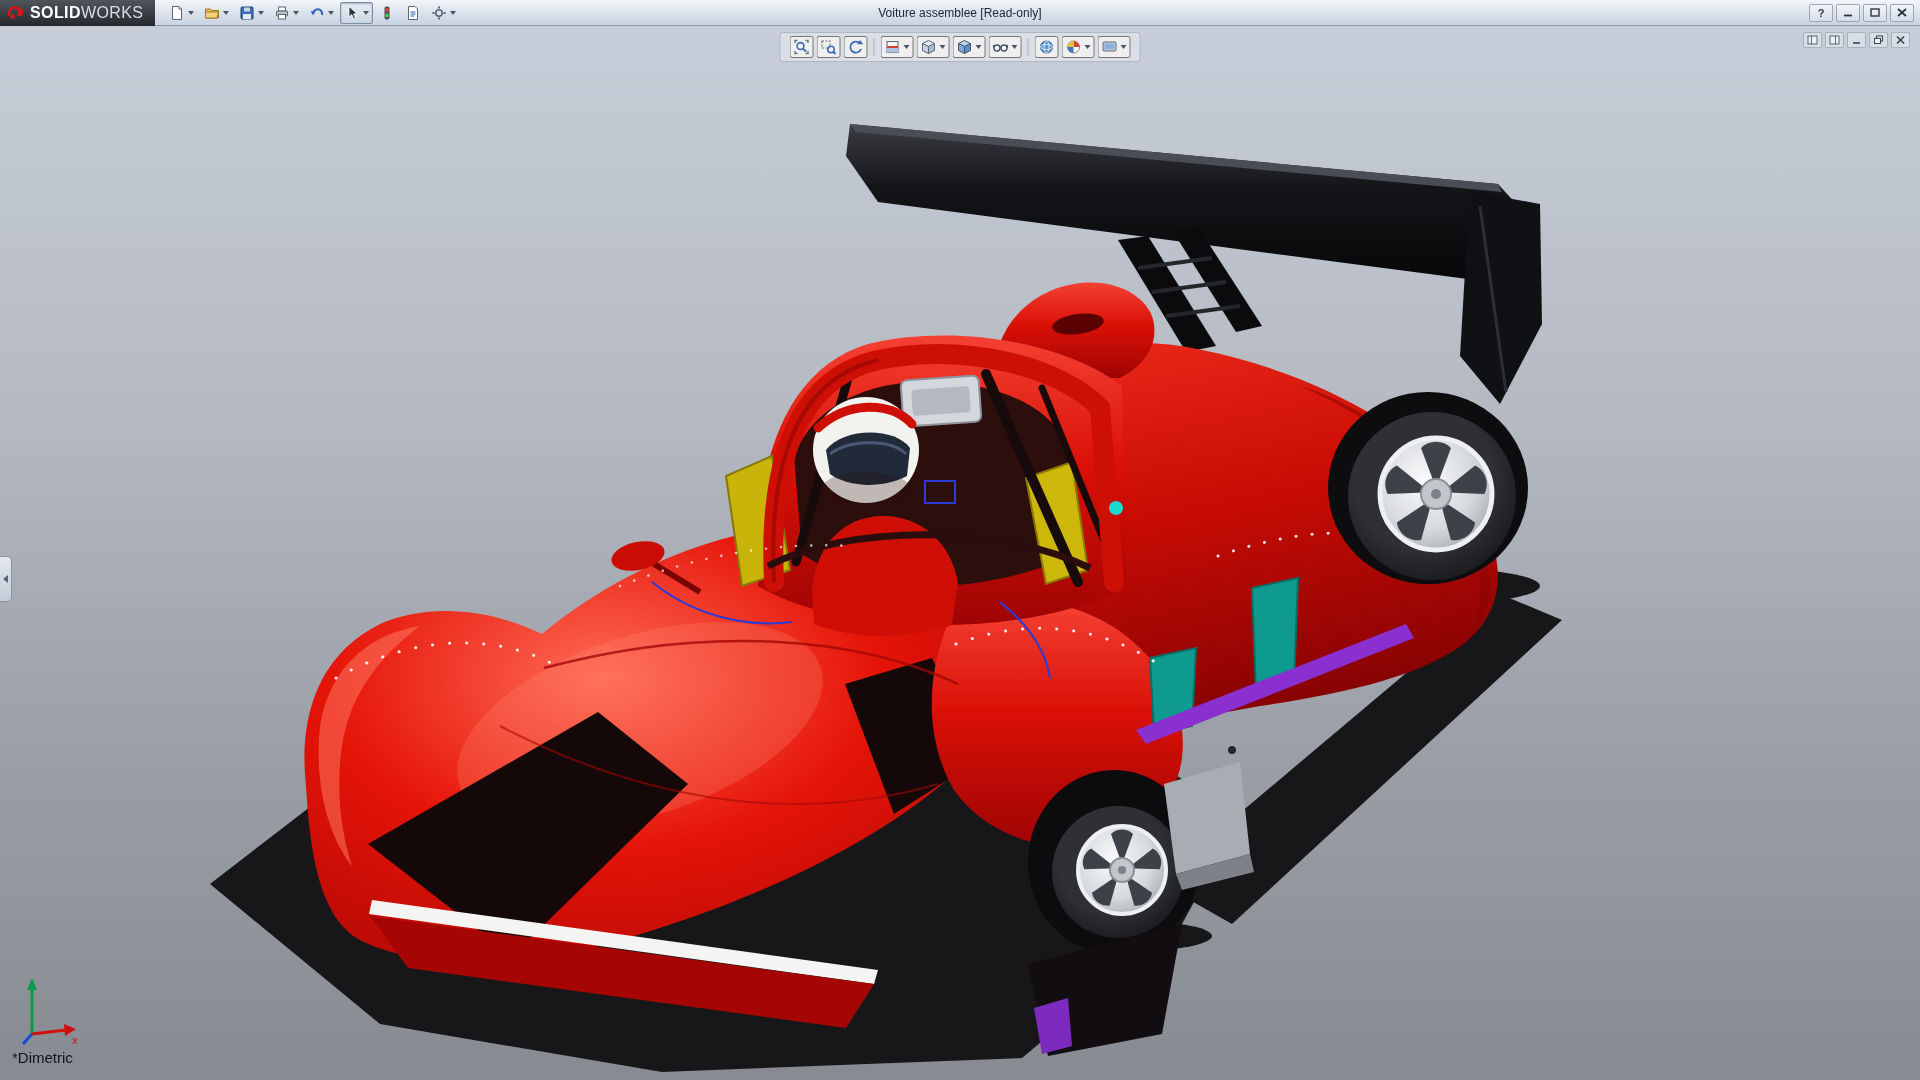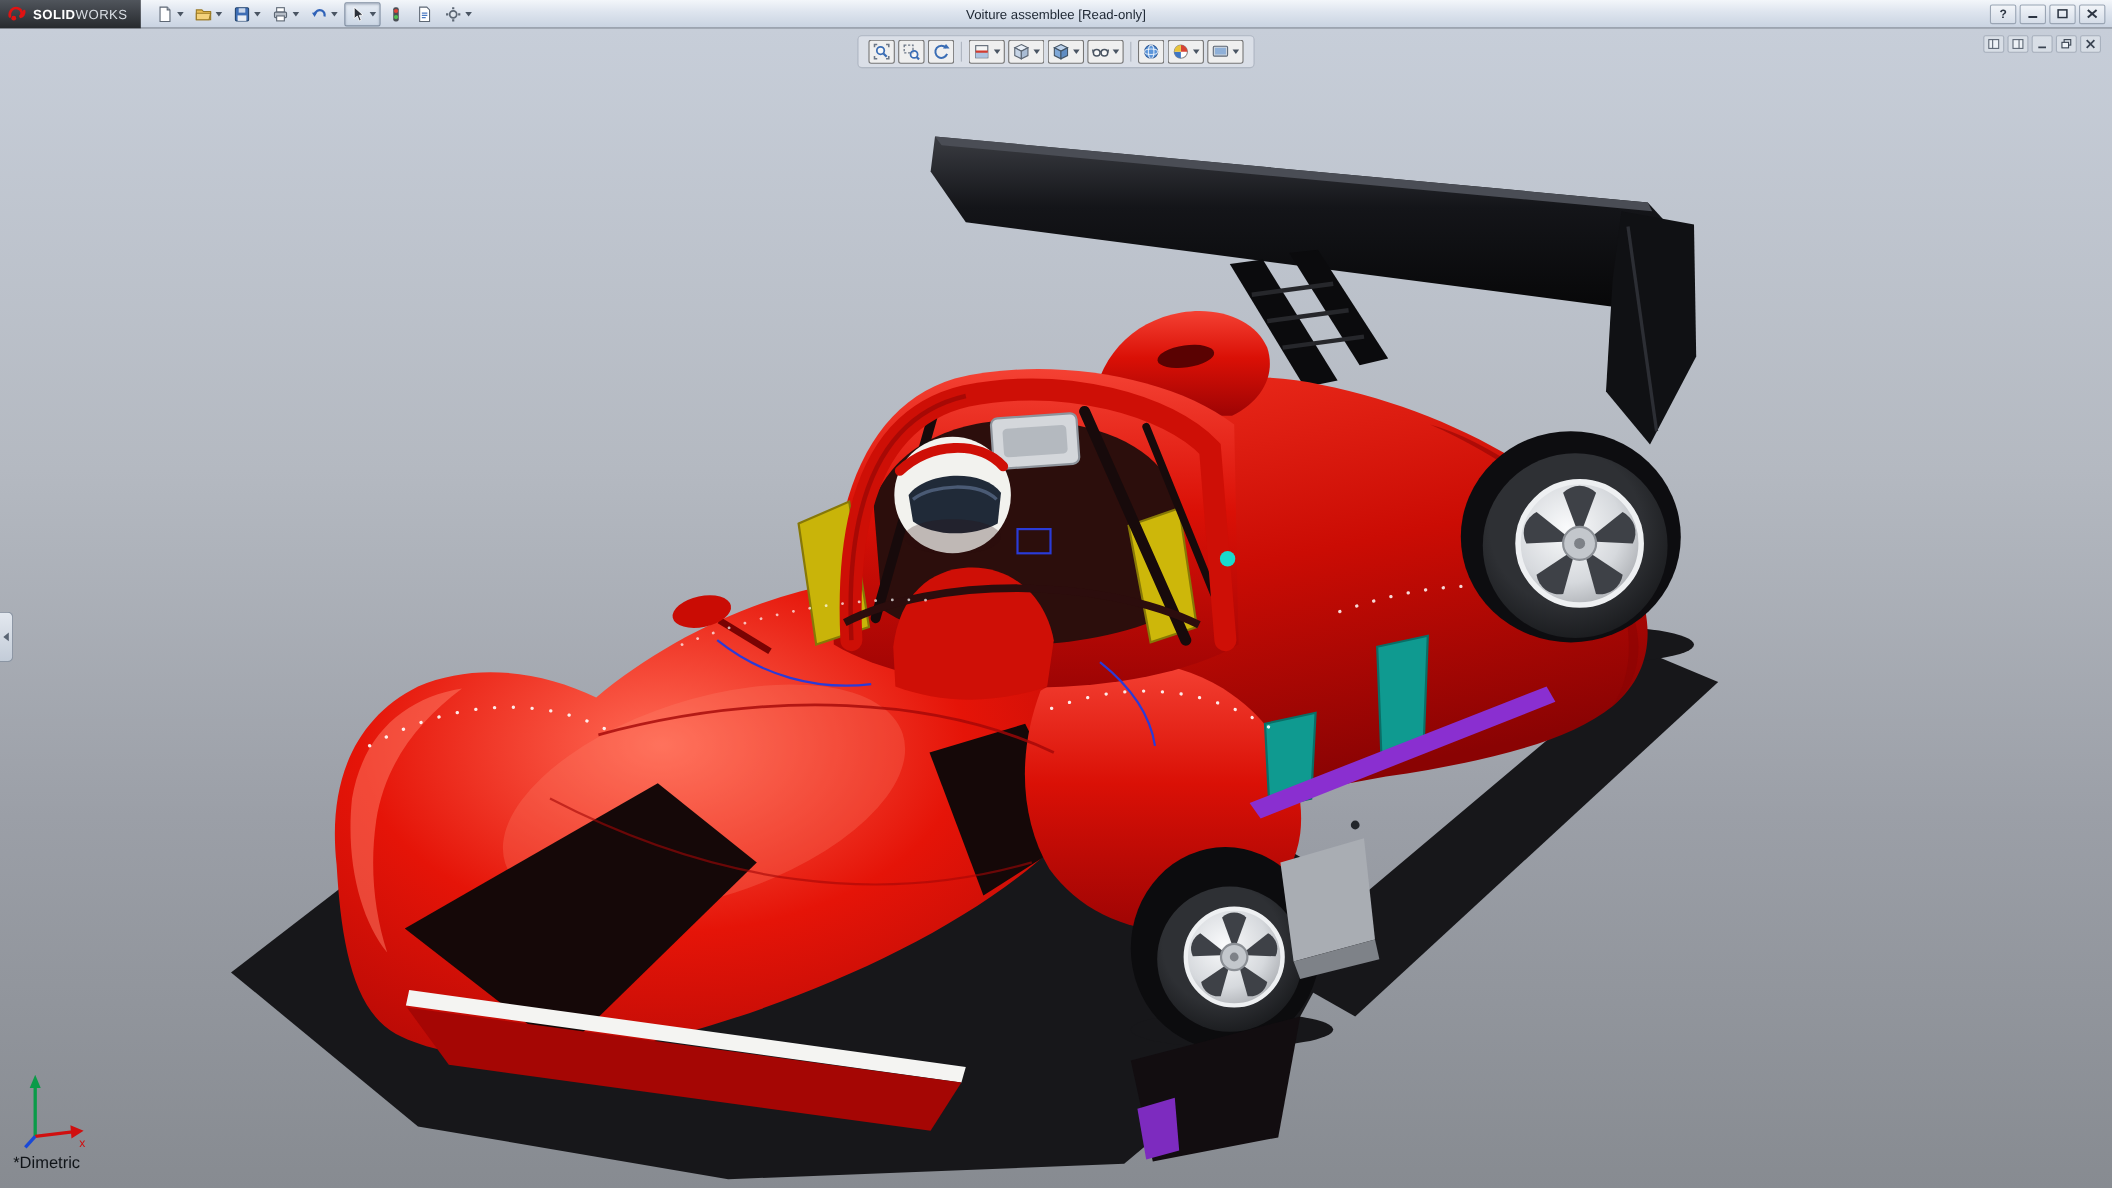--- a/index.html
+++ b/index.html
@@ -9,21 +9,21 @@
   
   .titlebar {
     height: 26px; display: flex; align-items: center; position: relative;
     background: linear-gradient(#f3f6fa, #dde4ee 45%, #c9d3e1);
     border-bottom: 1px solid #8f99a7;
   }
   .brand {
     height: 26px; display: flex; align-items: center; gap: 6px;
     background: linear-gradient(#50555c, #26292d); padding: 0 12px 0 6px;
   }
-  .brand-text { color: #fff; font-size: 12px; letter-spacing: .4px; white-space: nowrap; }
+  .brand-text { color: #fff; font-size: 16px; letter-spacing: .4px; white-space: nowrap; }
   .brand-text .w { font-weight: 400; color: #d9dee4; }
   .brand-text .s { font-weight: 700; }
   .qat { display: flex; align-items: center; gap: 2px; margin-left: 10px; }
   .tb-btn {
     display: flex; align-items: center; gap: 2px; padding: 2px 3px;
     border: 1px solid transparent; border-radius: 2px; background: transparent; cursor: default;
   }
   .tb-btn.pressed {
     border-color: #7f8da0; background: linear-gradient(#e7edf5, #ccd7e5);
     box-shadow: inset 0 1px 2px rgba(40,60,90,.35);

